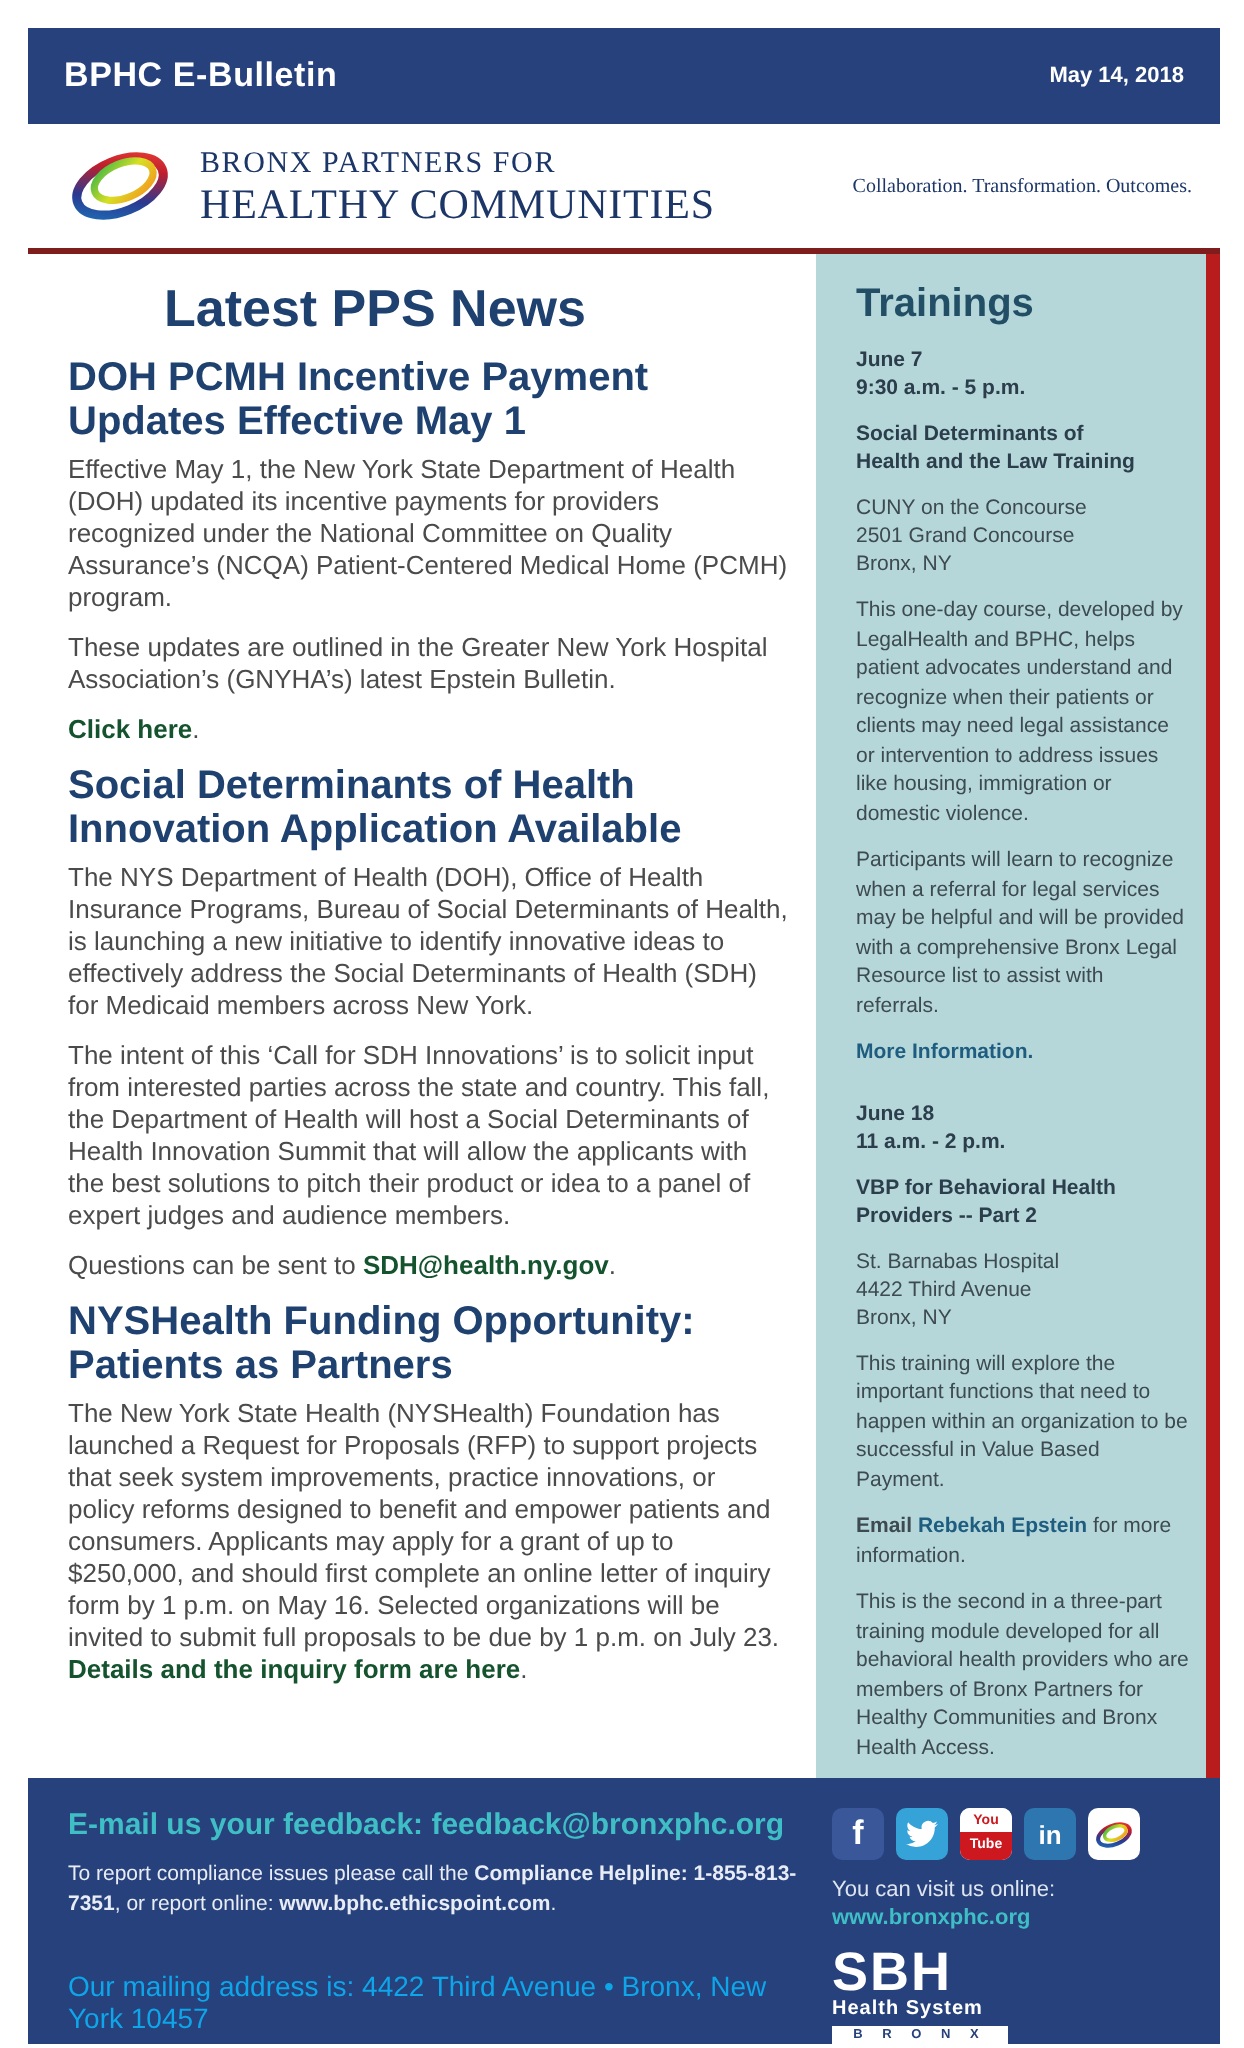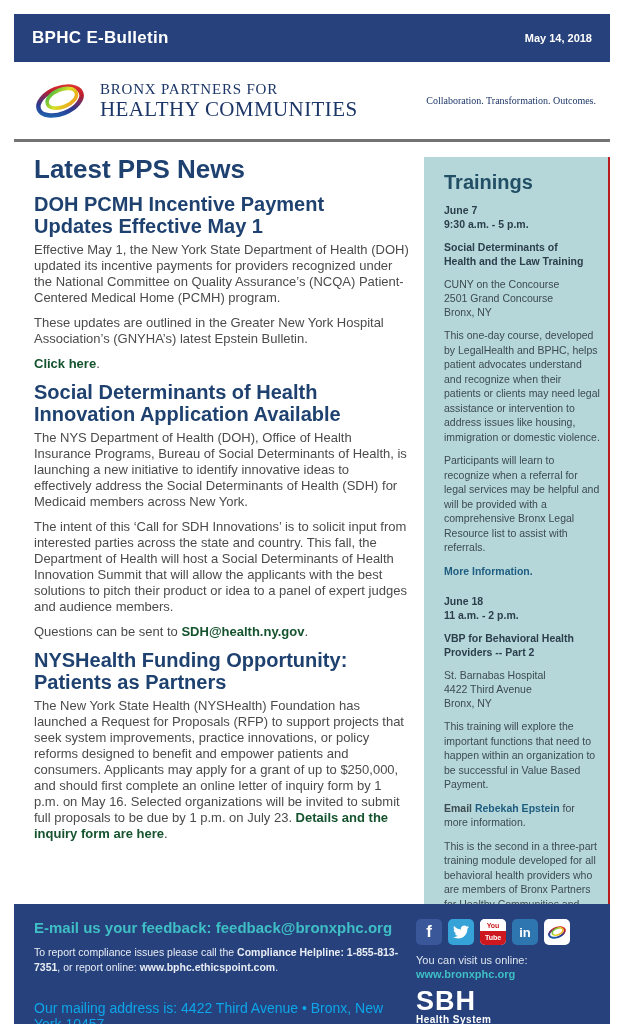--- a/index.html
+++ b/index.html
@@ -6,39 +6,39 @@
   html,body { width:622px; height:1024px; }
   body { background:#ffffff; font-family:"Liberation Sans", sans-serif; position:relative; overflow:hidden; }
   .email { position:absolute; left:14px; top:14px; width:596px; }
 
   
   .topbar { height:48px; background:#26417b; display:flex; align-items:center; padding:0 18px; }
   .topbar-title { color:#fff; font-size:17px; font-weight:bold; letter-spacing:.3px; }
   .topbar-date { margin-left:auto; color:#fff; font-size:11px; font-weight:bold; }
 
   
-  .brandband { height:80px; background:#fff; border-bottom:3px solid #737373; display:flex; align-items:center; padding:0 14px 0 18px; }
+  .brandband { height:65px; background:#fff; border-bottom:3px solid #7f1d1d; display:flex; align-items:center; padding:0 14px 0 18px; }
   .brand-logo { width:56px; height:40px; flex:none; }
   .brand-text { margin-left:12px; color:#1c3667; font-family:"Liberation Serif", serif; }
   .brand-line1 { font-size:15px; letter-spacing:.8px; line-height:17px; }
   .brand-line2 { font-size:21px; letter-spacing:.4px; line-height:22px; }
   .brand-tagline { margin-left:auto; color:#1c3667; font-family:"Liberation Serif", serif; font-size:10px; }
 
   
   .content-row { display:flex; height:762px; overflow:hidden; }
   .main-col { flex:1; background:#fff; padding:12px 14px 0 20px; overflow:hidden; }
-  .h1 { color:#1e4170; font-size:26px; font-weight:bold; line-height:30px; margin-bottom:3px; }
+  .h1 { color:#1e4170; font-size:26px; font-weight:bold; line-height:30px; margin-bottom:3px;margin-left:48px; }
   .article h2 { color:#1e4170; font-size:20px; line-height:22px; font-weight:bold; margin:9px 0 5px; white-space:pre-line; }
   .main-col p { color:#4b4b4b; font-size:13px; line-height:16px; margin-bottom:9px; }
   .seg-plain {}
   .seg-bold { font-weight:bold; }
   .seg-link { color:#14532d; font-weight:bold; cursor:pointer; }
 
   
-  .sidebar { width:186px; flex:none; background:#b5d7d9; border-right:2px solid #b91c1c; padding:14px 8px 0 20px; overflow:hidden;margin-top:15px; }
+  .sidebar { width:202px; flex:none; background:#b5d7d9; border-right:7px solid #b91c1c; padding:14px 8px 0 20px; overflow:hidden; }
   .sidebar-heading { color:#234f66; font-size:20px; font-weight:bold; margin-bottom:9px; }
   .sidebar .event { margin-bottom:16px; }
   .event-datetime, .event-title { color:#2c3e4c; font-size:10.5px; font-weight:bold; line-height:14px; white-space:pre-line; margin-bottom:9px; }
   .event-venue { color:#3d4a50; font-size:10.5px; line-height:14px; white-space:pre-line; margin-bottom:9px; }
   .sidebar p { color:#3d4a50; font-size:10.5px; line-height:14.5px; margin-bottom:9px; }
   .sidebar .seg-link { color:#1f5d80; font-weight:bold; }
 
   
   .footer { background:#26417b; height:133px; display:flex; padding:15px 16px 0 20px; }
   .footer-left { flex:1; padding-right:6px; }

